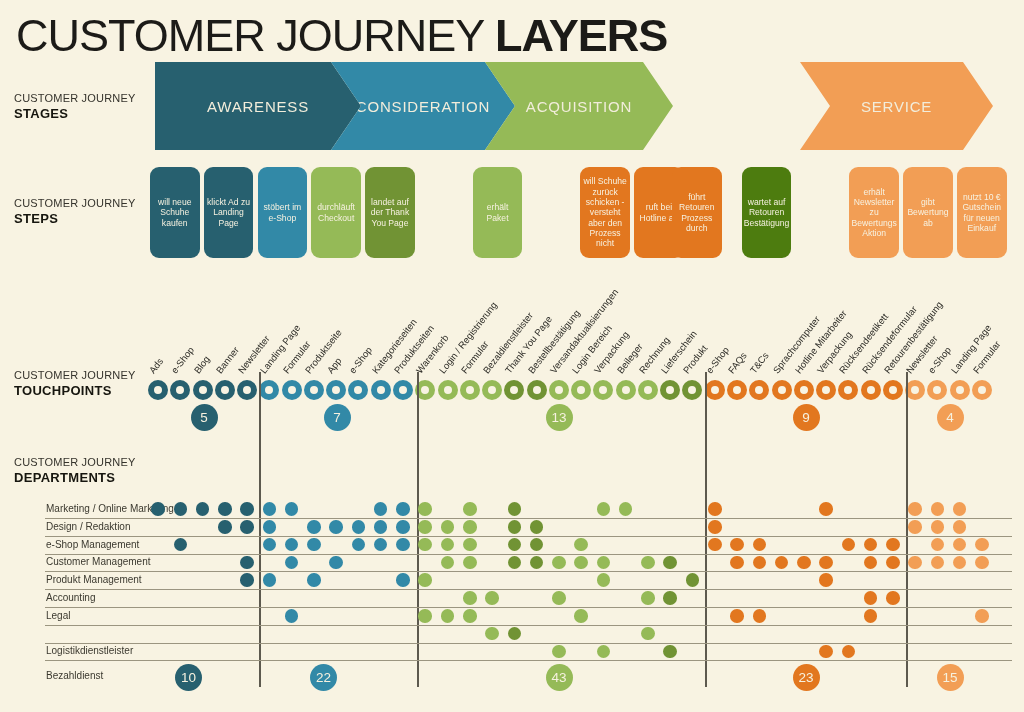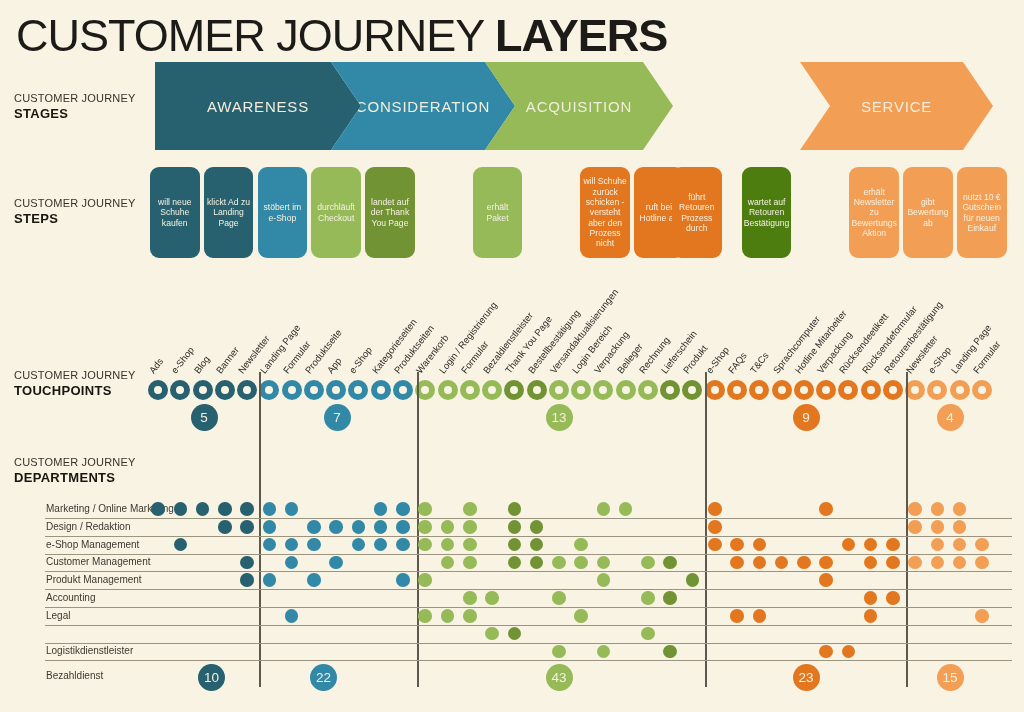--- a/index.html
+++ b/index.html
@@ -148,21 +148,21 @@
     <div class="tp-label" style="left: 979.99px; top: 363px;">Formular</div>
     <div class="vline" style="left: 259px; top: 372px; height: 315px;"></div>
     <div class="vline" style="left: 416.5px; top: 372px; height: 315px;"></div>
     <div class="vline" style="left: 704.5px; top: 372px; height: 315px;"></div>
     <div class="vline" style="left: 905.5px; top: 372px; height: 315px;"></div>
     <div class="badge" style="left: 190.5px; top: 403.5px; background: rgb(39, 96, 111);">5</div>
     <div class="badge" style="left: 323.5px; top: 403.5px; background: rgb(50, 137, 167);">7</div>
     <div class="badge" style="left: 545.5px; top: 403.5px; background: rgb(149, 186, 87);">13</div>
     <div class="badge" style="left: 792.5px; top: 403.5px; background: rgb(226, 119, 31);">9</div>
     <div class="badge" style="left: 936.5px; top: 403.5px; background: rgb(242, 158, 85);">4</div>
-    <div class="badge" style="left: 198px; top: 663.5px; background: rgb(39, 96, 111);">10</div>
+    <div class="badge" style="left: 175px; top: 663.5px; background: rgb(39, 96, 111);">10</div>
     <div class="badge" style="left: 310px; top: 663.5px; background: rgb(50, 137, 167);">22</div>
     <div class="badge" style="left: 545.5px; top: 663.5px; background: rgb(149, 186, 87);">43</div>
     <div class="badge" style="left: 792.5px; top: 663.5px; background: rgb(226, 119, 31);">23</div>
     <div class="badge" style="left: 936.5px; top: 663.5px; background: rgb(242, 158, 85);">15</div>
     <div class="hline" style="left: 45px; top: 518px; width: 967px;"></div>
     <div class="dept-label" style="left: 46px; top: 503px;">Marketing / Online Marketing</div>
     <div class="dot" style="left: 151.25px; top: 502.25px; background: rgb(39, 96, 111);"></div>
     <div class="dot" style="left: 173.52px; top: 502.25px; background: rgb(39, 96, 111);"></div>
     <div class="dot" style="left: 195.79px; top: 502.25px; background: rgb(39, 96, 111);"></div>
     <div class="dot" style="left: 218.06px; top: 502.25px; background: rgb(39, 96, 111);"></div>

